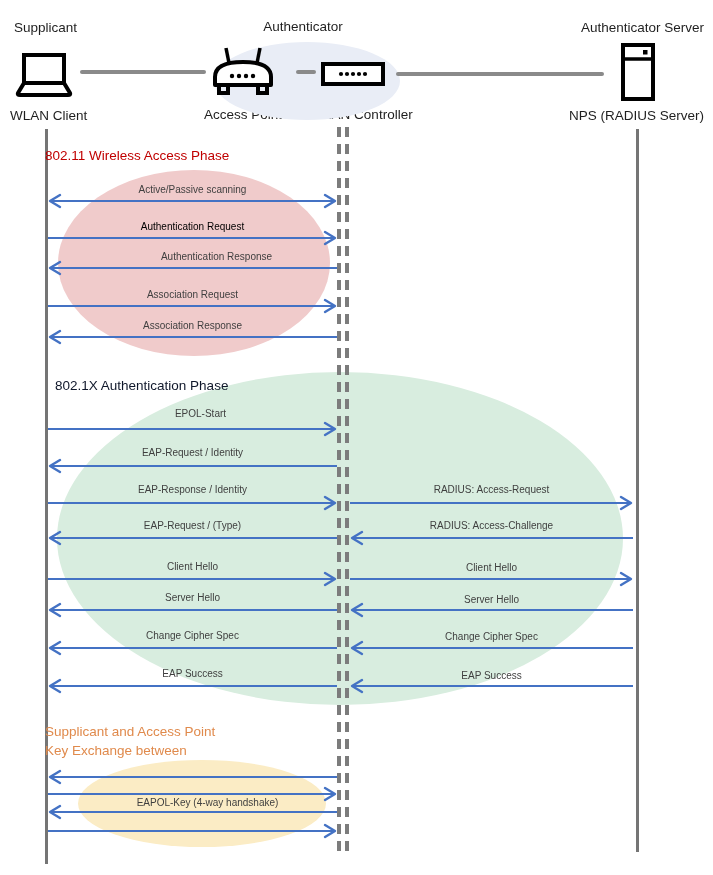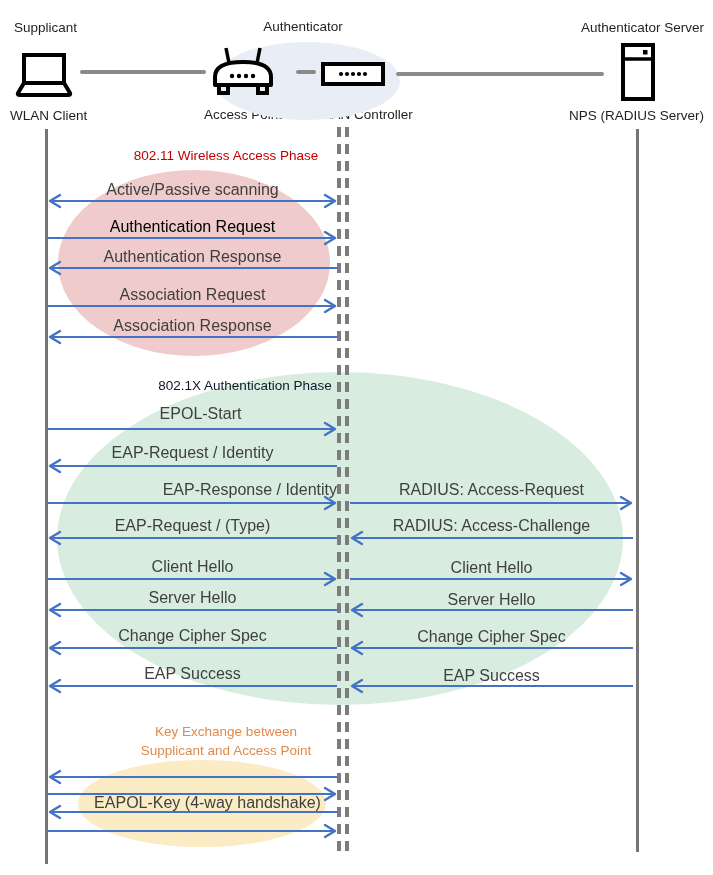--- a/index.html
+++ b/index.html
@@ -10,24 +10,24 @@
   .role-label{position:absolute;font-size:13.5px;color:#1f1f1f;white-space:nowrap;}
   .dev-label{position:absolute;font-size:13.5px;color:#1f1f1f;white-space:nowrap;}
   .centered{text-align:center;}
   .ellipse{position:absolute;border-radius:50%;z-index:1;}
   .lifeline{position:absolute;z-index:2;}
   .dashline{
     position:absolute;width:4px;z-index:2;
     background:repeating-linear-gradient(180deg,#7c7c7c 0px,#7c7c7c 10px,transparent 10px,transparent 17px);
   }
   .connector{position:absolute;height:4px;background:#8a8a8a;border-radius:2px;z-index:2;}
-  .phase-title{position:absolute;font-size:13.5px;text-align:center;z-index:4;line-height:19px;white-space:nowrap;padding-left:35px;}
+  .phase-title{position:absolute;font-size:13.5px;z-index:4;line-height:19px;white-space:nowrap;}
   .arrow{position:absolute;z-index:3;overflow:visible;}
   .msg-label{
-    position:absolute;font-size:16px;color:#3f3f3f;text-align:center;
+    position:absolute;font-size:10px;color:#3f3f3f;text-align:center;
     z-index:4;white-space:nowrap;line-height:16px;
   }
   .icon{position:absolute;z-index:3;}
 </style>
 </head>
 <body>
 
 <div id="canvas">
 
   <div class="role-label" style="left:14px;top:20px;">Supplicant</div>
@@ -82,41 +82,41 @@
   <div class="ellipse" id="ellipse-phase-2" style="left: 78px; top: 760px; width: 248px; height: 87px; background: rgb(251, 236, 197);"></div>
 
   <div class="lifeline" style="left:45px;top:129px;width:3px;height:735px;background:#757575;"></div>
   <div class="dashline" style="left:337px;top:127px;height:730px;"></div>
   <div class="dashline" style="left:345px;top:127px;height:730px;"></div>
   <div class="lifeline" style="left:636px;top:129px;width:3px;height:723px;background:#757575;"></div>
 
   <div class="phase-title" id="title-phase-0" style="left: 45px; top: 146px; width: 292px; color: rgb(192, 0, 0);">802.11 Wireless Access Phase</div>
   <div class="phase-title" id="title-phase-1" style="left: 55px; top: 376px; width: 310px; color: #0f172a;">802.1X Authentication Phase</div>
   <div class="phase-title" id="title-phase-2" style="left: 45px; top: 722px; width: 292px; color: rgb(224, 138, 76);">
+    <div>Supplicant and Access Point</div>
     <div>Key Exchange between</div>
-    <div>Supplicant and Access Point</div>
   </div>
 
   <div id="messages">
       <svg class="arrow" width="289" height="16" viewBox="0 0 289 16" style="left: 48px; top: 193px;">
         <line x1="3" x2="286" y1="8" y2="8" stroke="#4472c4" stroke-width="2"></line>
         <polyline points="12,2 2,8 12,14" fill="none" stroke="#4472c4" stroke-width="2.4" stroke-linecap="round" stroke-linejoin="round"></polyline>
         <polyline points="277,2 287,8 277,14" fill="none" stroke="#4472c4" stroke-width="2.4" stroke-linecap="round" stroke-linejoin="round"></polyline>
       </svg>
       <div class="msg-label" style="left: 48px; width: 289px; top: 182px; color: rgb(63, 63, 63);">Active/Passive scanning</div>
       <svg class="arrow" width="289" height="16" viewBox="0 0 289 16" style="left: 48px; top: 230px;">
         <line x1="0" x2="286" y1="8" y2="8" stroke="#4472c4" stroke-width="2"></line>
         <polyline points="277,2 287,8 277,14" fill="none" stroke="#4472c4" stroke-width="2.4" stroke-linecap="round" stroke-linejoin="round"></polyline>
       </svg>
       <div class="msg-label" style="left: 48px; width: 289px; top: 219px; color: #000000;">Authentication Request</div>
       <svg class="arrow" width="289" height="16" viewBox="0 0 289 16" style="left: 48px; top: 260px;">
         <line x1="3" x2="289" y1="8" y2="8" stroke="#4472c4" stroke-width="2"></line>
         <polyline points="12,2 2,8 12,14" fill="none" stroke="#4472c4" stroke-width="2.4" stroke-linecap="round" stroke-linejoin="round"></polyline>
       </svg>
-      <div class="msg-label" style="left: 48px; width: 289px; top: 249px; color: rgb(63, 63, 63);">Authentication Response</div>
+      <div class="msg-label" style="left: 48px; width: 289px; top: 249px; color: rgb(63, 63, 63); padding-left: 24px;">Authentication Response</div>
       <svg class="arrow" width="289" height="16" viewBox="0 0 289 16" style="left: 48px; top: 298px;">
         <line x1="0" x2="286" y1="8" y2="8" stroke="#4472c4" stroke-width="2"></line>
         <polyline points="277,2 287,8 277,14" fill="none" stroke="#4472c4" stroke-width="2.4" stroke-linecap="round" stroke-linejoin="round"></polyline>
       </svg>
       <div class="msg-label" style="left: 48px; width: 289px; top: 287px; color: rgb(63, 63, 63);">Association Request</div>
       <svg class="arrow" width="289" height="16" viewBox="0 0 289 16" style="left: 48px; top: 329px;">
         <line x1="3" x2="289" y1="8" y2="8" stroke="#4472c4" stroke-width="2"></line>
         <polyline points="12,2 2,8 12,14" fill="none" stroke="#4472c4" stroke-width="2.4" stroke-linecap="round" stroke-linejoin="round"></polyline>
       </svg>
       <div class="msg-label" style="left: 48px; width: 289px; top: 318px; color: rgb(63, 63, 63);">Association Response</div>
@@ -127,21 +127,21 @@
       <div class="msg-label" style="left: 48px; width: 289px; top: 406px; color: rgb(63, 63, 63); padding-left: 8px;">EPOL-Start</div>
       <svg class="arrow" width="289" height="16" viewBox="0 0 289 16" style="left: 48px; top: 458px;">
         <line x1="3" x2="289" y1="8" y2="8" stroke="#4472c4" stroke-width="2"></line>
         <polyline points="12,2 2,8 12,14" fill="none" stroke="#4472c4" stroke-width="2.4" stroke-linecap="round" stroke-linejoin="round"></polyline>
       </svg>
       <div class="msg-label" style="left: 48px; width: 289px; top: 445px; color: rgb(63, 63, 63);">EAP-Request / Identity</div>
       <svg class="arrow" width="289" height="16" viewBox="0 0 289 16" style="left: 48px; top: 495px;">
         <line x1="0" x2="286" y1="8" y2="8" stroke="#4472c4" stroke-width="2"></line>
         <polyline points="277,2 287,8 277,14" fill="none" stroke="#4472c4" stroke-width="2.4" stroke-linecap="round" stroke-linejoin="round"></polyline>
       </svg>
-      <div class="msg-label" style="left: 48px; width: 289px; top: 482px; color: rgb(63, 63, 63); text-align: right;">EAP-Response / Identity</div>
+      <div class="msg-label" style="left: 48px; width: 289px; top: 482px; color: rgb(63, 63, 63);">EAP-Response / Identity</div>
       <svg class="arrow" width="283" height="16" viewBox="0 0 283 16" style="left: 350px; top: 495px;">
         <line x1="0" x2="280" y1="8" y2="8" stroke="#4472c4" stroke-width="2"></line>
         <polyline points="271,2 281,8 271,14" fill="none" stroke="#4472c4" stroke-width="2.4" stroke-linecap="round" stroke-linejoin="round"></polyline>
       </svg>
       <div class="msg-label" style="left: 350px; width: 283px; top: 482px; color: rgb(63, 63, 63);">RADIUS: Access-Request</div>
       <svg class="arrow" width="289" height="16" viewBox="0 0 289 16" style="left: 48px; top: 530px;">
         <line x1="3" x2="289" y1="8" y2="8" stroke="#4472c4" stroke-width="2"></line>
         <polyline points="12,2 2,8 12,14" fill="none" stroke="#4472c4" stroke-width="2.4" stroke-linecap="round" stroke-linejoin="round"></polyline>
       </svg>
       <div class="msg-label" style="left: 48px; width: 289px; top: 518px; color: rgb(63, 63, 63);">EAP-Request / (Type)</div>

